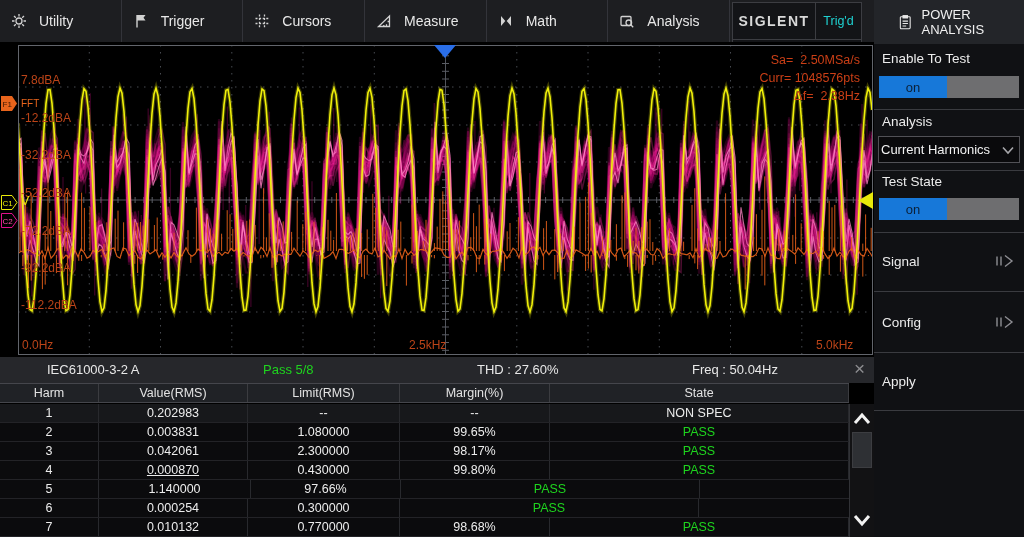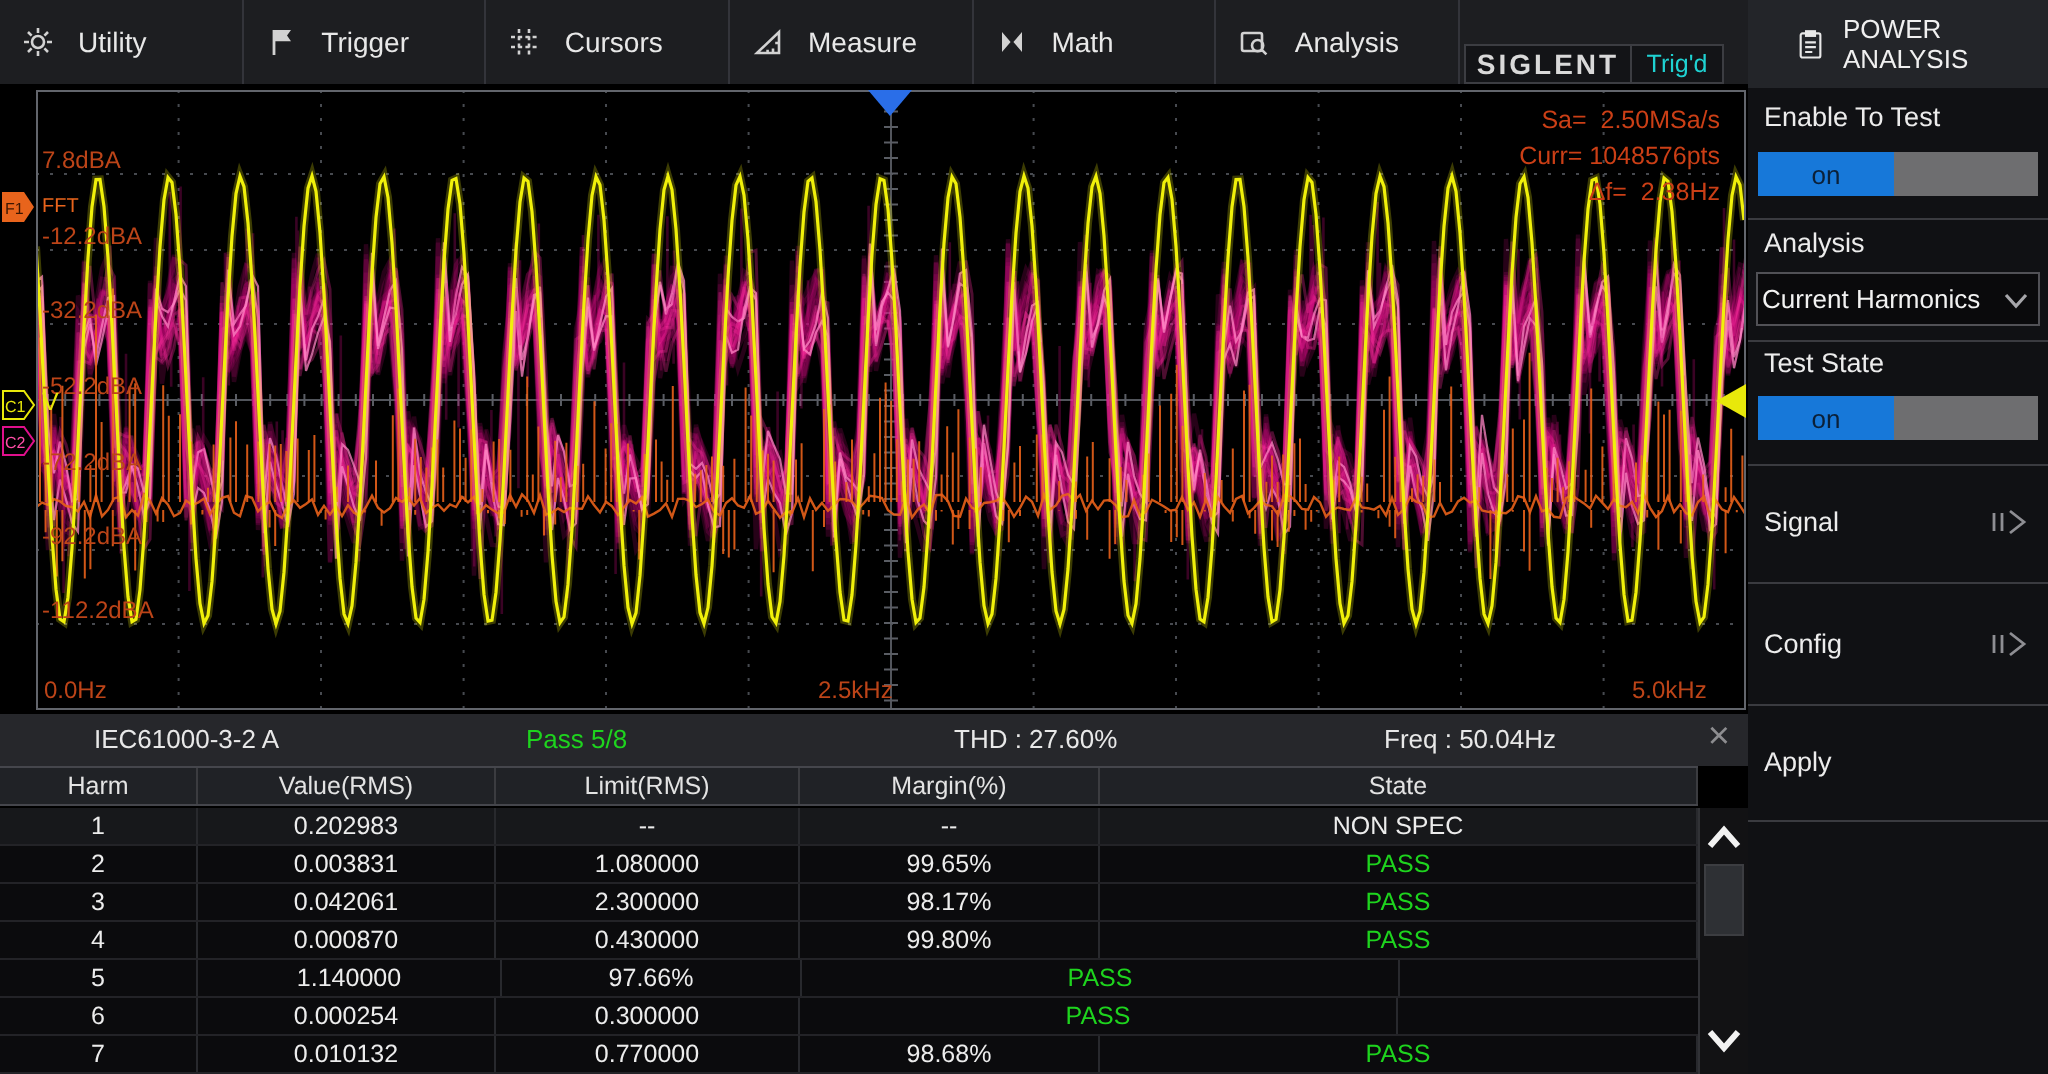--- a/index.html
+++ b/index.html
@@ -6,21 +6,21 @@
   body { background:#000; font-family:"Liberation Sans", sans-serif; }
   .screen { position:relative; width:1024px; height:537px; background:#000; overflow:hidden; }
 
   
   .topbar { position:absolute; left:0; top:0; width:874px; height:42px; background:#1d1e21; }
   .menus { position:absolute; left:0; top:0; width:730px; height:42px; display:flex; }
   .menu-item { flex:1; display:flex; align-items:center; gap:12px; padding-left:11px;
                border-right:1px solid #33343a; color:#e8e8e8; font-size:14px; cursor:default; }
   .menu-item svg { flex:0 0 auto; }
   .logo-box { position:absolute; left:732px; top:2px; width:130px; height:38px; font-size:12.5px; }
-  .logo-row { display:flex; height:20px;margin-top:20px; }
+  .logo-row { display:flex; height:38px; }
   .logo-cell { background:#131417; border:1px solid #3c3d42; display:flex; align-items:center; justify-content:center; }
   .siglent { flex:1; color:#d9d9d9; font-weight:bold; font-size:14px; letter-spacing:1.5px; }
   .trigd   { width:46px; border-left:0; color:#1fd2d2; font-size:12.5px; }
   .freadout{ height:18px; background:#131417; border:1px solid #3c3d42; border-top:0;
              color:#e4e4e4; display:flex; align-items:center; justify-content:center; }
 
   
   .scope { position:absolute; left:0; top:42px; width:874px; height:315px; background:#000; }
   #wave  { position:absolute; left:18px; top:3px; }
   .db-label { position:absolute; left:21px; color:#bc4418; font-size:12px; }
@@ -260,21 +260,21 @@
       </div>
       <div class="t-row">
         <div class="t-cell" style="width: 99px;">3</div>
         <div class="t-cell" style="width: 149px;">0.042061</div>
         <div class="t-cell" style="width: 152px;">2.300000</div>
         <div class="t-cell" style="width: 150px;">98.17%</div>
         <div class="t-cell pass" style="width: 299px;">PASS</div>
       </div>
       <div class="t-row">
         <div class="t-cell" style="width: 99px;">4</div>
-        <div class="t-cell" style="width: 149px;">0.000870</div>
+        <div class="t-cell" style="width: 149px; text-decoration: underline;">0.000870</div>
         <div class="t-cell" style="width: 152px;">0.430000</div>
         <div class="t-cell" style="width: 150px;">99.80%</div>
         <div class="t-cell pass" style="width: 299px;">PASS</div>
       </div>
       <div class="t-row">
         <div class="t-cell" style="width: 99px;">5</div>
         <div class="t-cell" style="width: 152px;">1.140000</div>
         <div class="t-cell" style="width: 150px;">97.66%</div>
         <div class="t-cell pass" style="width: 299px;">PASS</div>
       </div>

